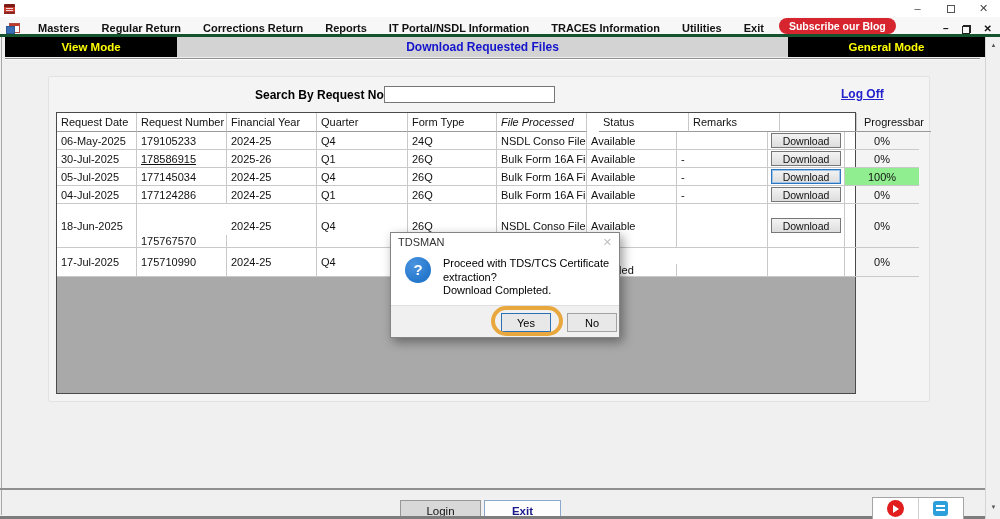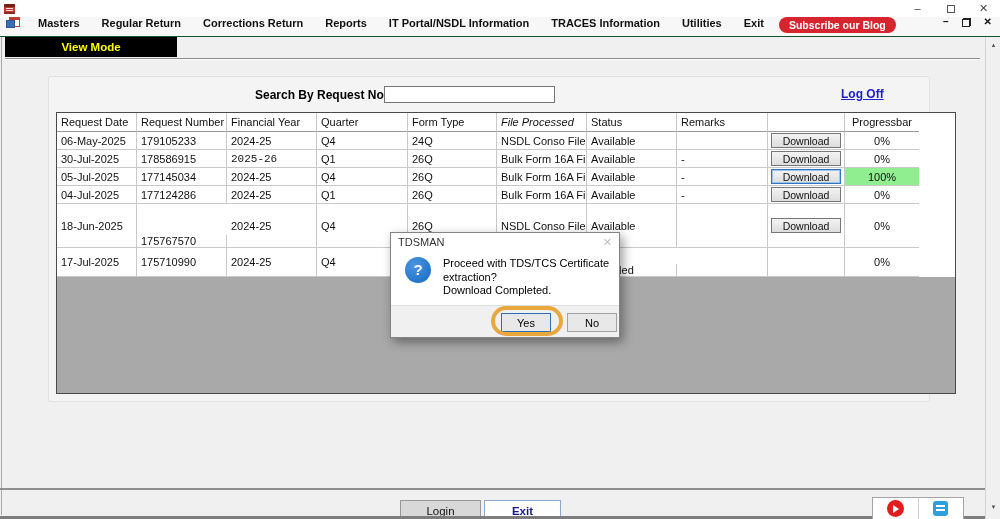--- a/index.html
+++ b/index.html
@@ -19,21 +19,21 @@
             background:linear-gradient(#7e1a14 0 30%,#c23b2e 30% 100%);
             box-shadow:inset 0 -2px 0 #8c2620;position:relative}
   .app-icon::after{content:"";position:absolute;left:2px;top:4px;width:7px;height:1px;background:#f3d9d7;box-shadow:0 2px 0 #f3d9d7}
   .title-text{font-size:10.5px;color:#5a5a5a}
   .win-controls{position:absolute;right:0;top:0;height:17px;display:flex;align-items:center}
   .win-btn{width:33px;text-align:center;color:#444;font-size:11px;line-height:17px}
   .max-glyph{display:inline-block;width:8px;height:8px;border:1px solid #555;vertical-align:middle}
 
   
   .menubar{position:absolute;left:0;top:17px;width:1000px;height:20px;background:#f7f7f7;
-           border-bottom:1px solid #14532d;display:flex;align-items:flex-start;padding-left:6px}
+           border-bottom:3px solid #14532d;display:flex;align-items:flex-end;padding-left:6px}
   .menu-icon{width:13px;height:11px;position:relative;margin-right:8px}
   .menu-icon::before{content:"";position:absolute;left:3px;top:0;width:9px;height:8px;background:#fff;border:1px solid #b04a42;box-shadow:inset 0 2px 0 #c0392b}
   .menu-icon::after{content:"";position:absolute;left:0;bottom:0;width:7px;height:6px;background:#3a6fb5;border:1px solid #2c5790}
   .menu-item{font-weight:bold;font-size:11px;padding:0 11px;white-space:nowrap;cursor:default}
   .subscribe-pill{margin-left:4px;background:var(--subscribe-bg);color:#fff;font-weight:bold;
                   font-size:10.5px;border-radius:9px;padding:2px 10px;white-space:nowrap}
   .mdi-controls{margin-left:auto;display:flex;align-items:center;gap:13px;padding-right:8px}
   .mdi-glyph{font-weight:bold;font-size:10px;color:#111;line-height:10px}
   .restore-glyph{width:9px;height:9px;position:relative;display:inline-block}
   .restore-glyph::before{content:"";position:absolute;top:0;right:0;width:6px;height:6px;border:1px solid #222}
@@ -54,21 +54,21 @@
   
   .panel{position:absolute;left:48px;top:76px;width:882px;height:326px;background:#f4f4f4;
          border:1px solid #e2e2e2;border-radius:2px}
   .search-label{position:absolute;left:255px;top:88px;font-weight:bold;font-size:12px;color:#000}
   .search-input{position:absolute;left:384px;top:86px;width:171px;height:17px;border:1px solid #767676;
                 background:#fff;font-family:"Liberation Sans",sans-serif;font-size:11px;padding:0 3px}
   .logoff{position:absolute;left:841px;top:87px;color:var(--logoff-link);font-weight:bold;
           font-size:12px;text-decoration:underline;cursor:pointer}
 
   
-  .grid{position:absolute;left:56px;top:112px;width:900px;height:282px;border:1px solid #4a4a4a;
+  .grid{position:absolute;left:56px;top:112px;width:800px;height:282px;border:1px solid #4a4a4a;
         background:#a9a9a9;display:flex;flex-direction:column}
   .grid-row{display:flex;background:#fff;flex:0 0 18px}
   .grid-header{flex:0 0 19px}
   .grid-filler{flex:1 1 auto;background:#a9a9a9}
   .cell{border-right:1px solid #c9c9c9;border-bottom:1px solid #c9c9c9;overflow:hidden;
         white-space:nowrap;padding:0 4px;display:flex;align-items:center;font-size:11px}
   .cell:last-child{border-right:none;flex:1 1 auto}
   .grid-header .cell{border-bottom:1px solid #9a9a9a}
   .cell.center{justify-content:center;padding:0}
   .dl-btn{width:70px;height:15px;font-family:"Liberation Sans",sans-serif;font-size:10.5px;line-height:12px;
@@ -150,60 +150,62 @@
   <span class="subscribe-pill">Subscribe our Blog</span>
   <div class="mdi-controls">
     <span class="mdi-glyph">–</span>
     <span class="restore-glyph"></span>
     <span class="mdi-glyph">✕</span>
   </div>
 </div>
 
 <div class="modebar">
   <div class="mode-black mode-left">View Mode</div>
+  <div class="mode-center">Download Requested Files</div>
+  <div class="mode-black mode-right">General Mode</div>
 </div>
 <div class="groove"></div>
 <div class="left-edge"></div>
 
 <div class="panel"></div>
 <span class="search-label">Search By Request No.</span>
 <input class="search-input" value="" style="">
 <span class="logoff">Log Off</span>
 
 <div class="grid">
     <div class="grid-row grid-header">
       <div class="cell" style="flex: 0 0 80px;">Request Date</div>
       <div class="cell" style="flex: 0 0 90px;">Request Number</div>
       <div class="cell" style="flex: 0 0 90px;">Financial Year</div>
       <div class="cell" style="flex: 0 0 91px;">Quarter</div>
       <div class="cell" style="flex: 0 0 89px;">Form Type</div>
       <div class="cell" style="flex: 0 0 90px; font-style: italic;">File Processed</div>
-      <div class="cell" style="flex: 0 0 90px;">Status</div>
+      <div class="cell" style="flex: 0 0 90px; margin-left: 12px;">Status</div>
       <div class="cell" style="flex: 0 0 91px;">Remarks</div>
       <div class="cell" style="flex: 0 0 77px;"></div>
       <div class="cell center" style="flex: 0 0 74px;">Progressbar</div>
     </div>
     <div class="grid-row">
       <div class="cell" style="flex: 0 0 80px;">06-May-2025</div>
       <div class="cell" style="flex: 0 0 90px;">179105233</div>
       <div class="cell" style="flex: 0 0 90px;">2024-25</div>
       <div class="cell" style="flex: 0 0 91px;">Q4</div>
       <div class="cell" style="flex: 0 0 89px;">24Q</div>
       <div class="cell" style="flex: 0 0 90px;">NSDL Conso File</div>
       <div class="cell" style="flex: 0 0 90px;">Available</div>
       <div class="cell" style="flex: 0 0 91px;"></div>
       <div class="cell center" style="flex: 0 0 77px;">
         <button class="dl-btn">Download</button>
       </div>
       <div class="cell center" style="flex: 0 0 74px;">0%</div>
     </div>
     <div class="grid-row">
       <div class="cell" style="flex: 0 0 80px;">30-Jul-2025</div>
-      <div class="cell" style="flex: 0 0 90px;">178586915</div>
-      <div class="cell" style="flex: 0 0 90px; font-family: Liberation Mono, monospace;">2025-26</div>
+      <div class="cell" style="flex: 0 0 90px; text-decoration: underline;">178586915</div>
+      <div class="cell" style="flex: 0 0 90px;">2025-26</div>
       <div class="cell" style="flex: 0 0 91px;">Q1</div>
       <div class="cell" style="flex: 0 0 89px;">26Q</div>
       <div class="cell" style="flex: 0 0 90px;">Bulk Form 16A File</div>
       <div class="cell" style="flex: 0 0 90px;">Available</div>
       <div class="cell" style="flex: 0 0 91px;">-</div>
       <div class="cell center" style="flex: 0 0 77px;">
         <button class="dl-btn">Download</button>
       </div>
       <div class="cell center" style="flex: 0 0 74px;">0%</div>
     </div>

